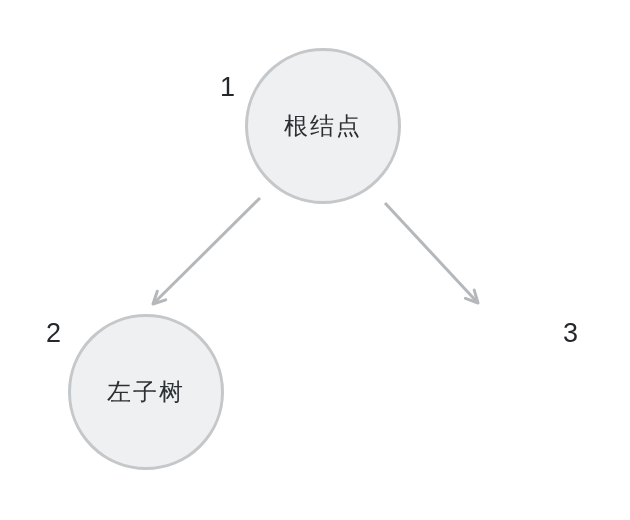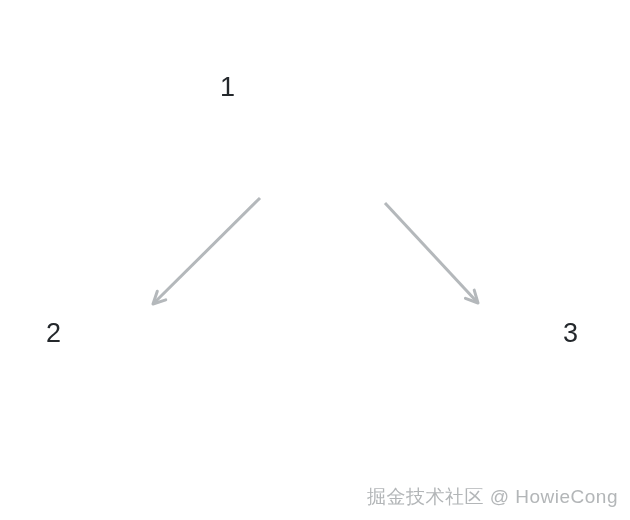--- a/index.html
+++ b/index.html
@@ -72,21 +72,26 @@
   <svg class="edges-svg" viewBox="0 0 630 520" xmlns="http://www.w3.org/2000/svg">
     <defs>
       <marker id="arrowhead" viewBox="0 0 6 6" markerWidth="6" markerHeight="6" refX="5" refY="3" orient="auto">
         <path d="M1,1 L5,3 L1,5" fill="none" stroke="#b4b8bb" stroke-width="1" stroke-linecap="round" stroke-linejoin="round"></path>
       </marker>
     </defs>
     <line x1="260" y1="198" x2="153" y2="304" stroke="#b4b8bb" stroke-width="3" marker-end="url(#arrowhead)"></line>
     <line x1="385" y1="203" x2="478" y2="303" stroke="#b4b8bb" stroke-width="3" marker-end="url(#arrowhead)"></line>
   </svg>
 
+  <div class="node node-root">
+    <span class="node-label">根结点</span>
+  </div>
   <div class="node-number num-root">1</div>
 
+  <div class="node node-left">
+    <span class="node-label">左子树</span>
+  </div>
   <div class="node-number num-left">2</div>
 
   <div class="node-number num-right">3</div>
 
-  <div class="watermark">掘金技术社区 @ HowieCong</div>
 
 </div>
 
 </body></html>

